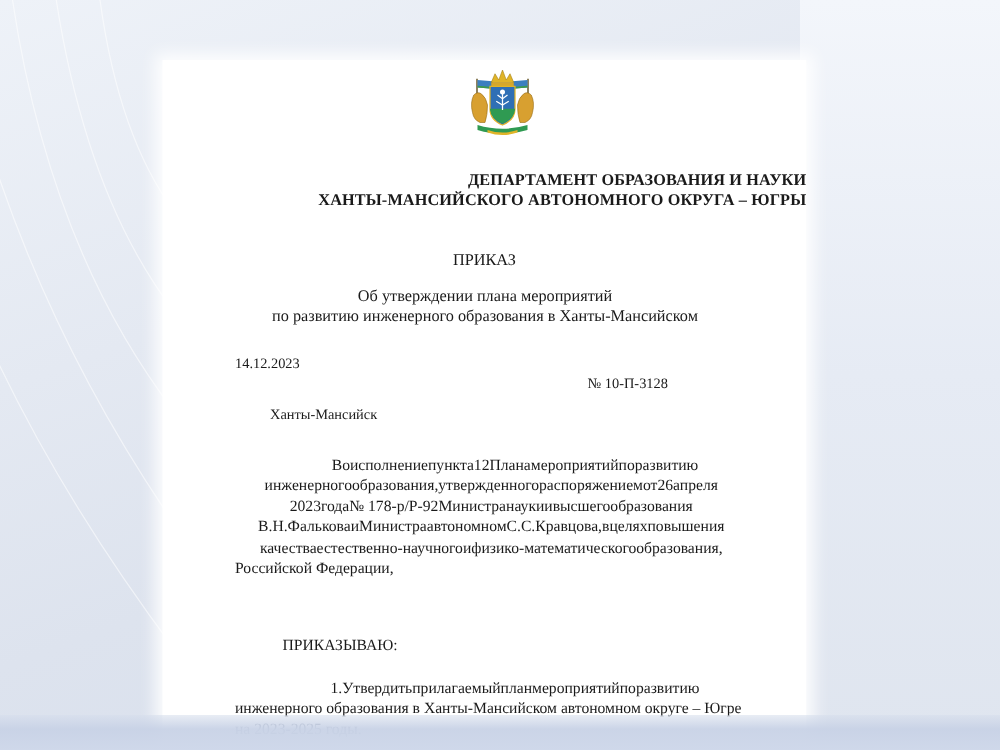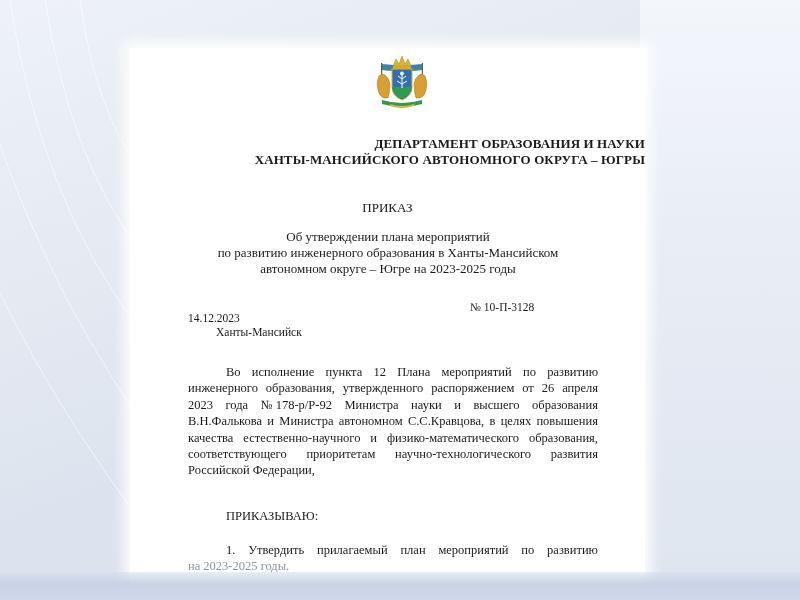--- a/index.html
+++ b/index.html
@@ -78,21 +78,21 @@
       width: 540px;
       top: 181px;
       text-align: center;
       font-size: 13px;
       line-height: 16px;
     }
     .subject div { white-space: nowrap; }
     .date {
       position: absolute;
       left: 58px;
-      top: 264px;
+      top: 237px;
       font-size: 11.5px;
     }
     .number {
       position: absolute;
       left: 340px;
       top: 253px;
       font-size: 11.5px;
       white-space: nowrap;
     }
     .city {
@@ -104,21 +104,21 @@
     }
     .para {
       position: absolute;
       left: 58px;
       width: 410px;
       font-size: 12.5px;
       line-height: 16.4px;
     }
     .para .line {
       display: flex;
-      justify-content: space-between;
+      justify-content: center;
       white-space: nowrap;
     }
     .para .line.last {
       justify-content: flex-start;
     }
     .para .line.indent { padding-left: 38px; }
     .p1 { top: 316px; }
     .orders {
       position: absolute;
       left: 96px;
@@ -174,21 +174,20 @@
   </svg>
 
   <div class="heading dept-1">ДЕПАРТАМЕНТ ОБРАЗОВАНИЯ И НАУКИ</div>
   <div class="heading dept-2">ХАНТЫ-МАНСИЙСКОГО АВТОНОМНОГО ОКРУГА – ЮГРЫ</div>
 
   <div class="order-title">ПРИКАЗ</div>
 
   <div class="subject" style="left:-12px;">
     <div>Об утверждении плана мероприятий</div>
     <div>по развитию инженерного образования в Ханты-Мансийском</div>
-    <div>автономном округе – Югре на 2023-2025 годы</div>
   </div>
 
   <div class="date">14.12.2023</div>
   <div class="number">№ 10-П-3128</div>
   <div class="city">Ханты-Мансийск</div>
 
   <div class="para p1" id="preamble">
       <div class="line indent">
         <span>Во</span>
         <span>исполнение</span>
@@ -228,42 +227,39 @@
         <span>целях</span>
         <span>повышения</span>
       </div>
       <div class="line">
         <span>качества</span>
         <span>естественно-научного</span>
         <span>и</span>
         <span>физико-математического</span>
         <span>образования,</span>
       </div>
-      <div class="line">
-        <span>соответствующего</span>
-        <span>приоритетам</span>
-        <span>научно-технологического</span>
-        <span>развития</span>
-      </div>
       <div class="line last">
         <span>Российской Федерации,</span>
       </div>
     </div>
 
   <div class="orders">ПРИКАЗЫВАЮ:</div>
 
   <div class="para p2" id="item1">
       <div class="line indent">
         <span>1.</span>
         <span>Утвердить</span>
         <span>прилагаемый</span>
         <span>план</span>
         <span>мероприятий</span>
         <span>по</span>
         <span>развитию</span>
       </div>
+      <div class="line last">
+        <span>инженерного образования в Ханты-Мансийском автономном округе – Югре</span>
+      </div>
       <div class="line last fading">
         <span>на 2023-2025 годы.</span>
       </div>
     </div>
 </div>
 
 <div class="bottom-fade"></div>
 
 </body></html>

